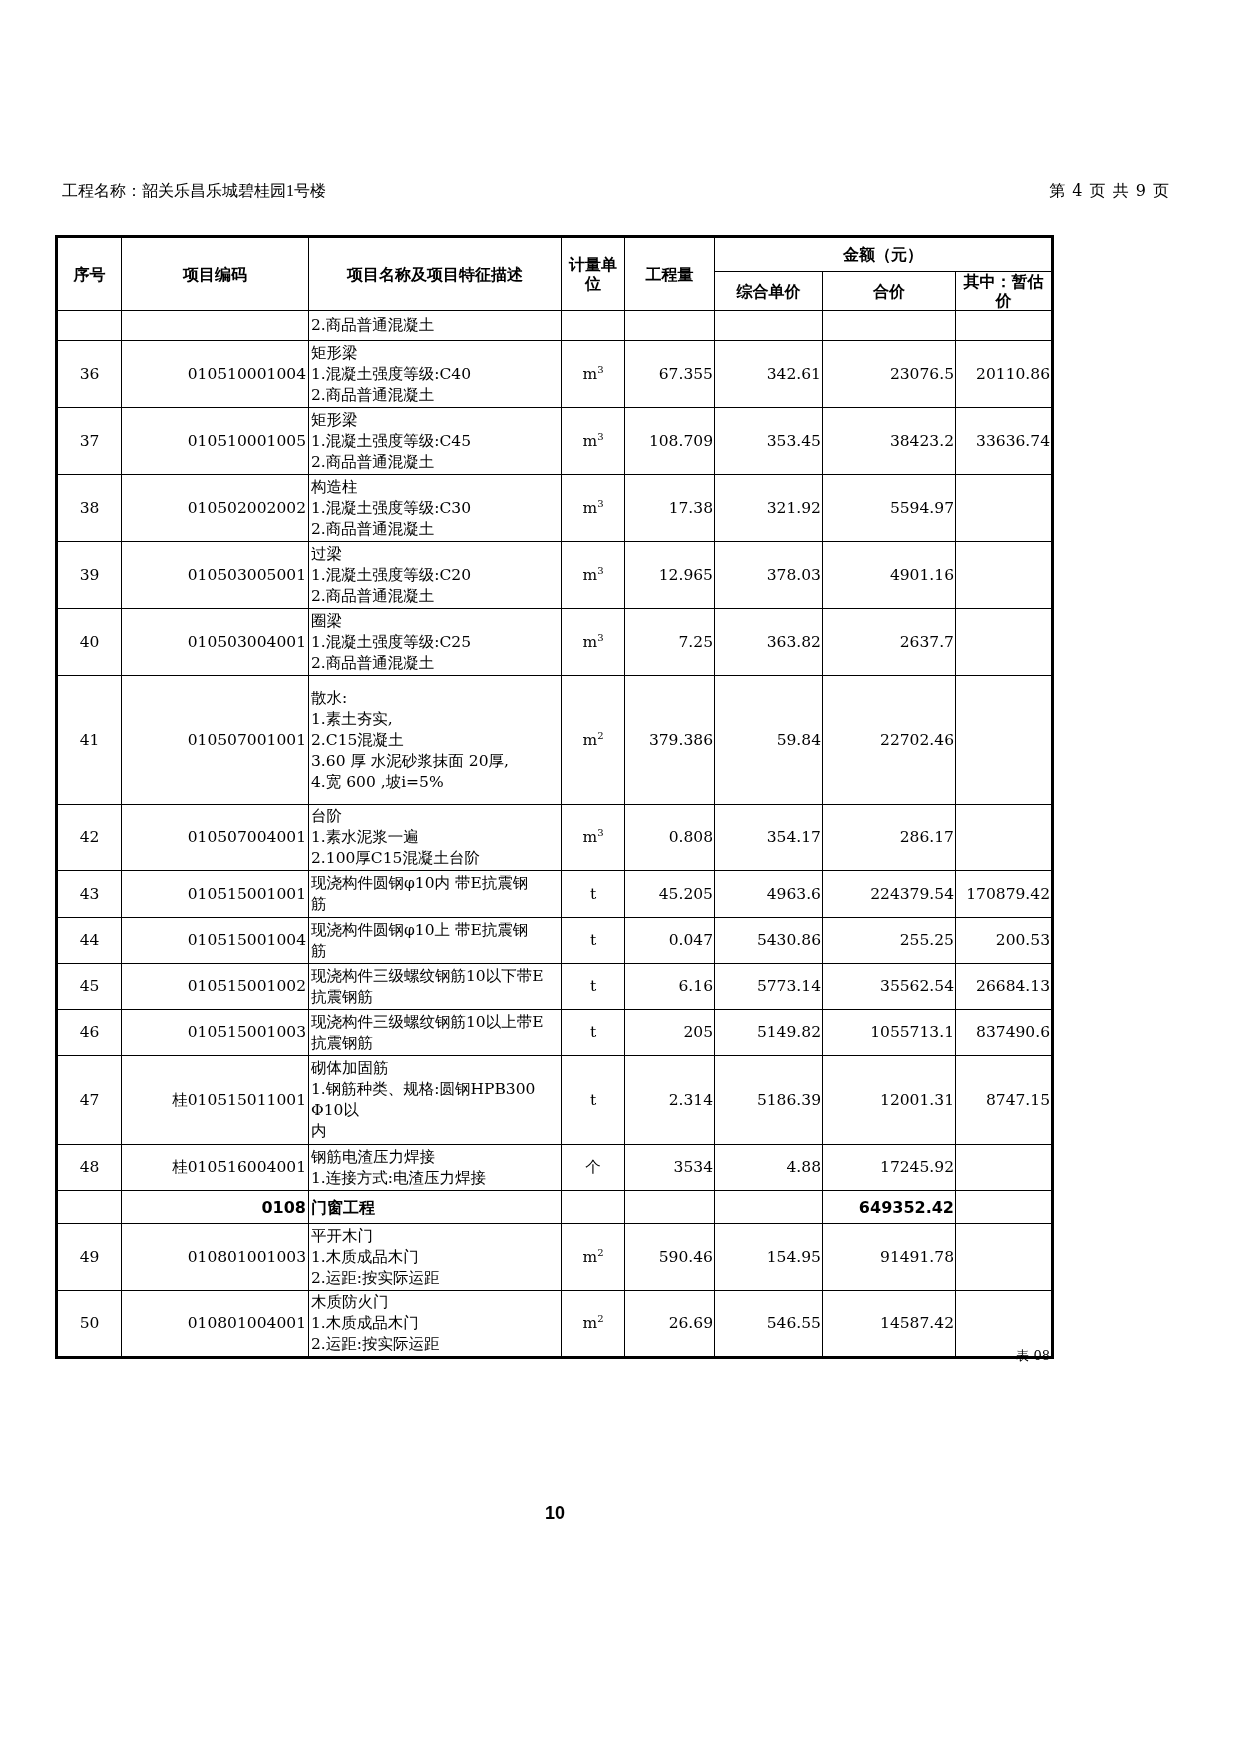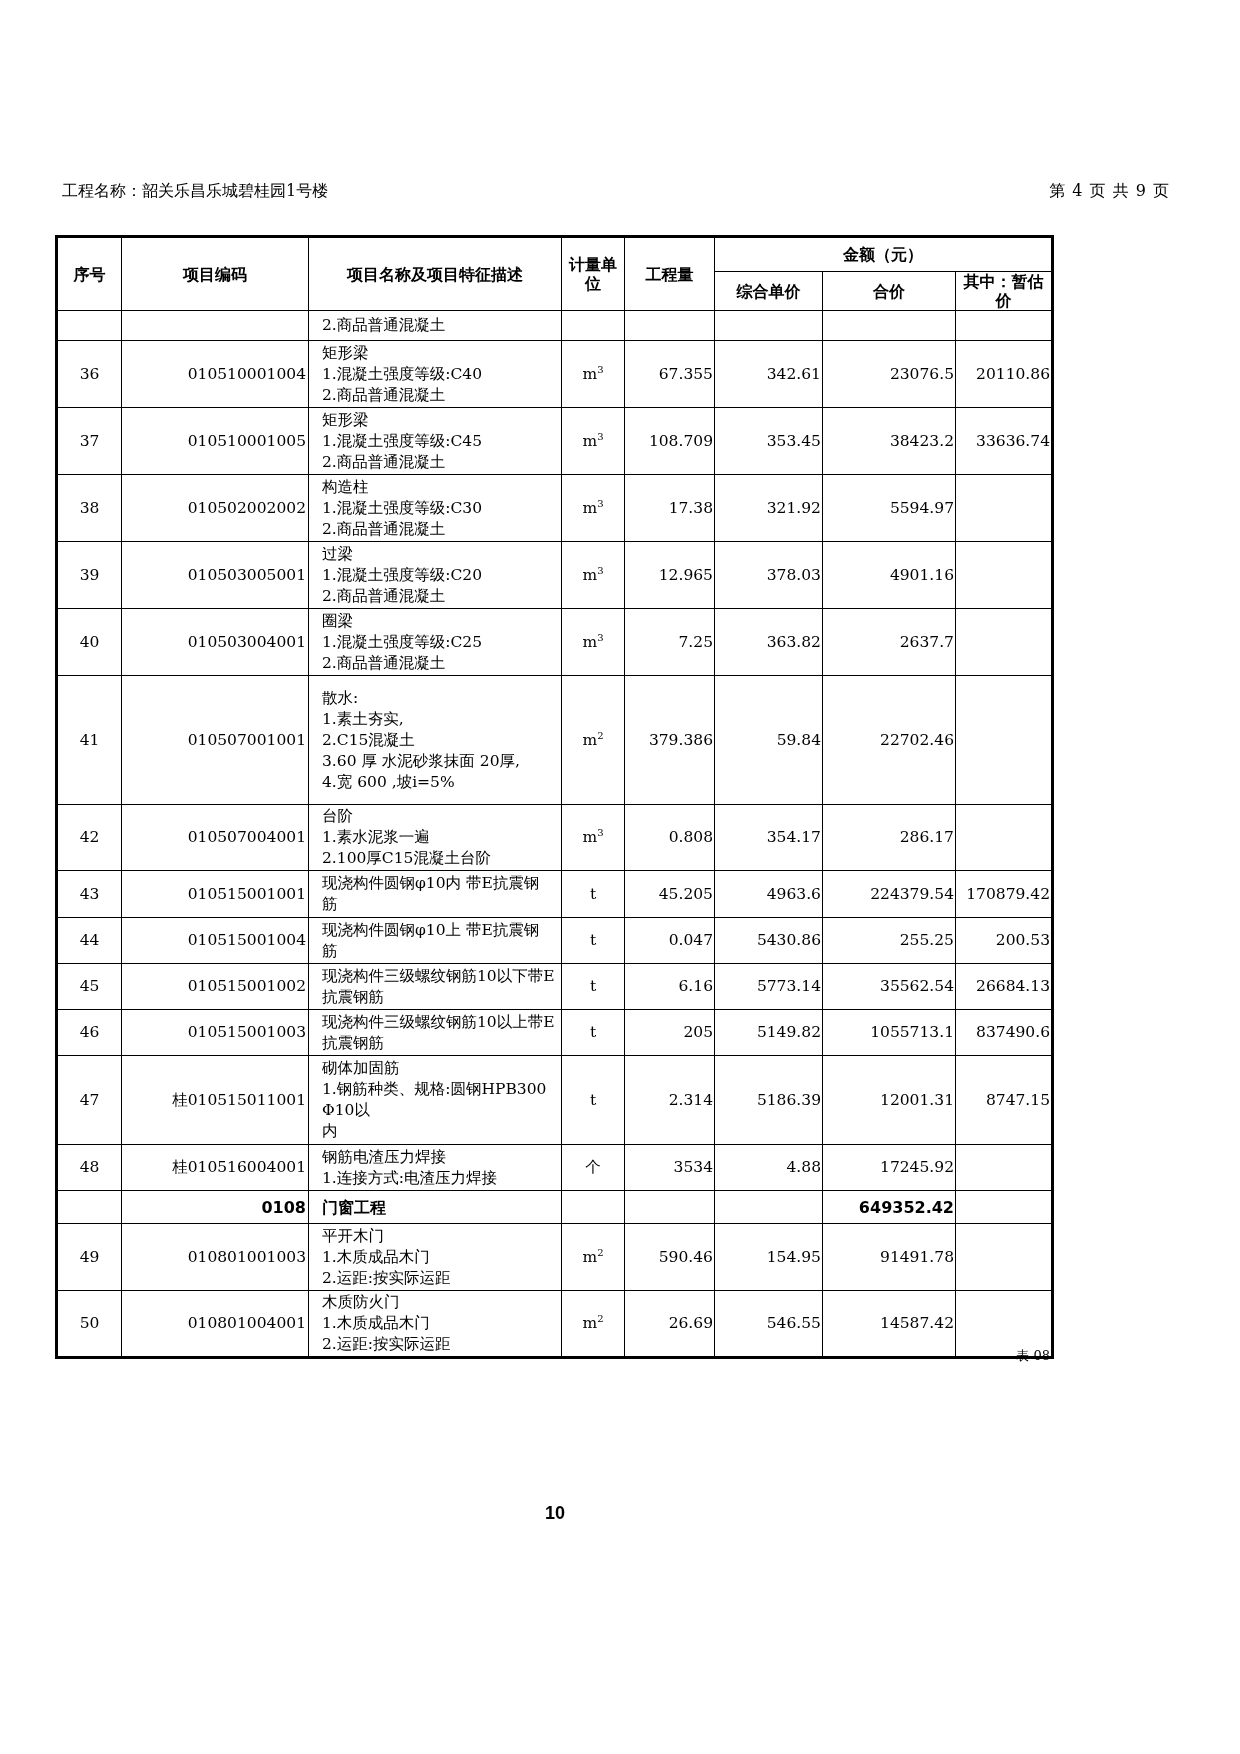--- a/index.html
+++ b/index.html
@@ -1,26 +1,26 @@
 <!DOCTYPE html>
 <html><head>
 <meta charset="utf-8">
 <style>
   html, body { margin: 0; padding: 0; background: #ffffff; }
   body { width: 1240px; height: 1754px; position: relative; font-family: "DejaVu Serif", "Liberation Serif", serif; color: #000; }
   .page-header { position: absolute; top: 181px; left: 62px; right: 70px; height: 22px; font-size: 16px; }
-  .project-name { position: absolute; left: 0; top: 0; }
+  .project-name { position: absolute; left: 0; top: 0; font-family: Liberation Serif, serif; }
   .page-info { position: absolute; right: 0; top: 0; letter-spacing: 1px; }
   .table-wrap { position: absolute; left: 55px; top: 235px; width: 996px; }
   table { border-collapse: collapse; width: 996px; table-layout: fixed; border: 3px solid #000; }
   th, td { border: 1.5px solid #000; padding: 0 2px; font-size: 15.5px; line-height: 21px; }
   th { font-family: "DejaVu Sans", "Liberation Sans", sans-serif; font-weight: bold; font-size: 16px; text-align: center; line-height: 19px; }
   td.c-no { text-align: center; }
   td.c-code { text-align: right; padding-left: 2px; }
-  td.c-desc { text-align: left; white-space: pre-line; padding-left: 13px; }
+  td.c-desc { text-align: left; white-space: pre-line; padding-left: 2px; }
   td.c-unit { text-align: center; }
   td.num { text-align: right; padding-right: 1px; }
   tr.section td { font-family: "DejaVu Sans", "Liberation Sans", sans-serif; font-weight: bold; font-size: 16px; }
   sup { font-size: 10px; line-height: 0; }
   .form-code-wrap { position: absolute; top: 1347px; left: 980px; width: 70px; text-align: right; font-size: 13px; }
   .page-number { position: absolute; top: 1503px; left: 0; width: 1110px; text-align: center; font-family: "Liberation Sans", sans-serif; font-weight: bold; font-size: 18px; }
 </style>
 </head>
 <body>
 

